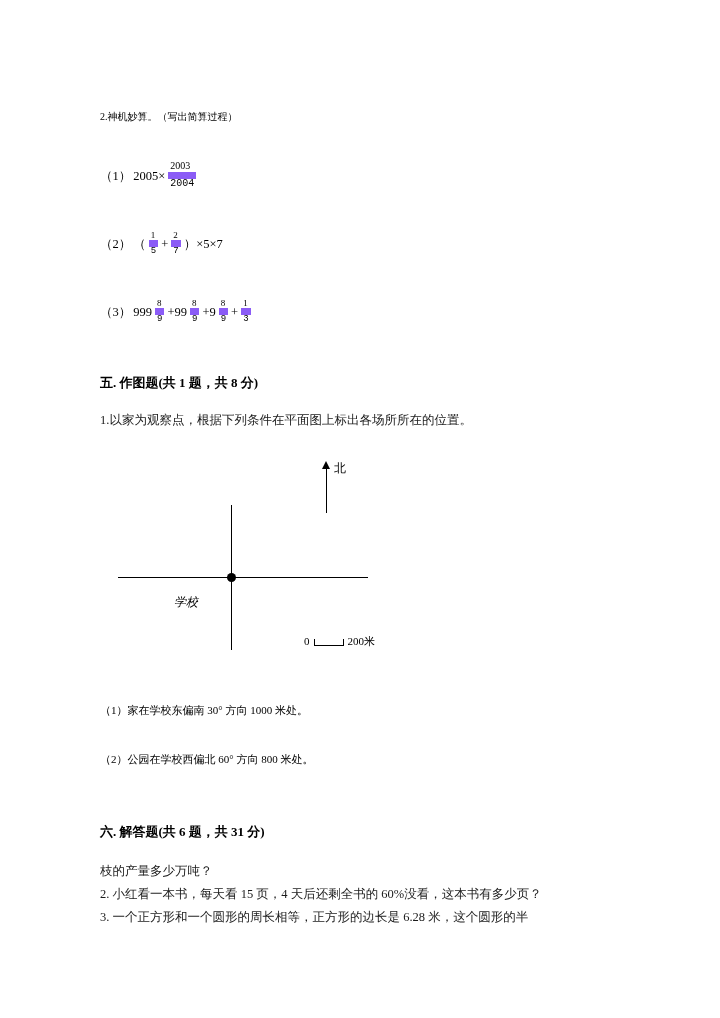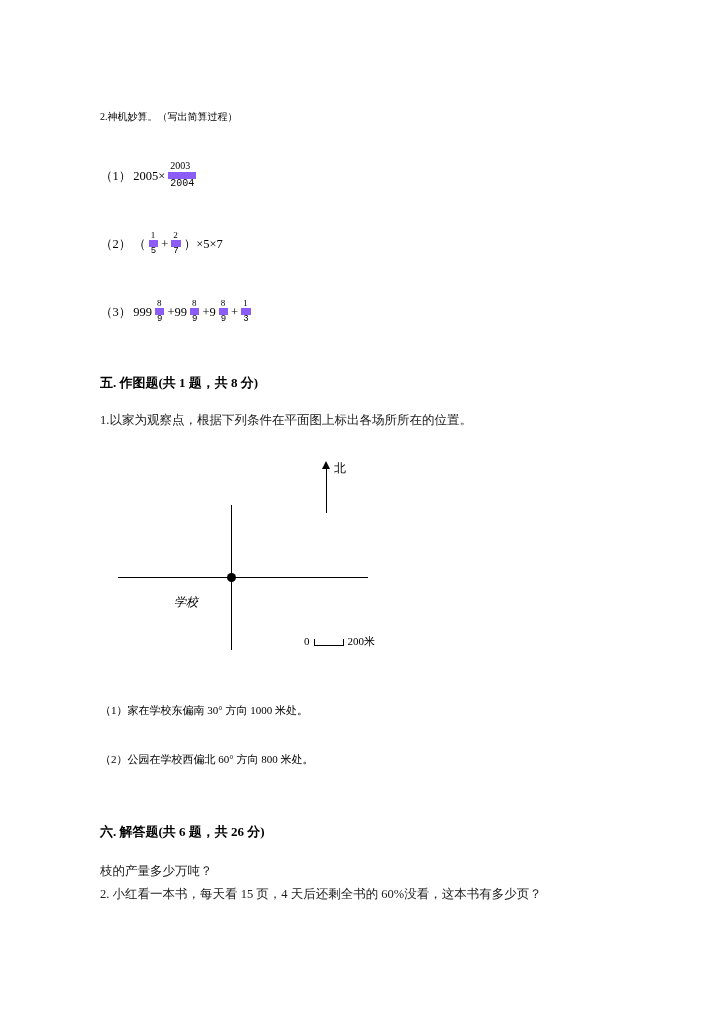--- a/index.html
+++ b/index.html
@@ -260,20 +260,21 @@
       <div class="scale">
         <span class="scale-zero">0</span>
         <span class="scale-bar"></span>
         <span class="scale-txt">200米</span>
       </div>
     </div>
 
     <div class="map-q">（1）家在学校东偏南 30°  方向 1000 米处。</div>
     <div class="map-q">（2）公园在学校西偏北 60°  方向 800 米处。</div>
 
-    <div class="sec" style="margin-top:56px;">六. 解答题(共 6 题，共 26 分)</div>
+    <div class="sec" style="margin-top:56px;">六. 解答题(共 6 题，共 31 分)</div>
     <div class="ans-list">
       <p>枝的产量多少万吨？</p>
       <p>2. 小红看一本书，每天看 15 页，4 天后还剩全书的 60%没看，这本书有多少页？</p>
+      <p>3. 一个正方形和一个圆形的周长相等，正方形的边长是 6.28 米，这个圆形的半</p>
     </div>
 
   </div>
 </div>
 
 </body></html>

